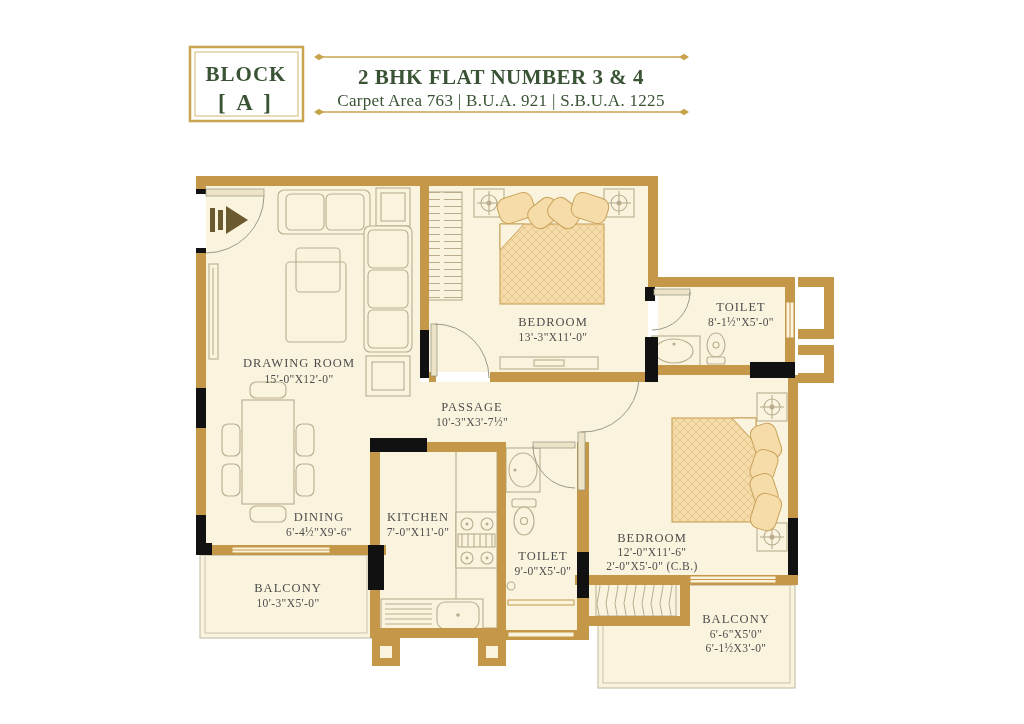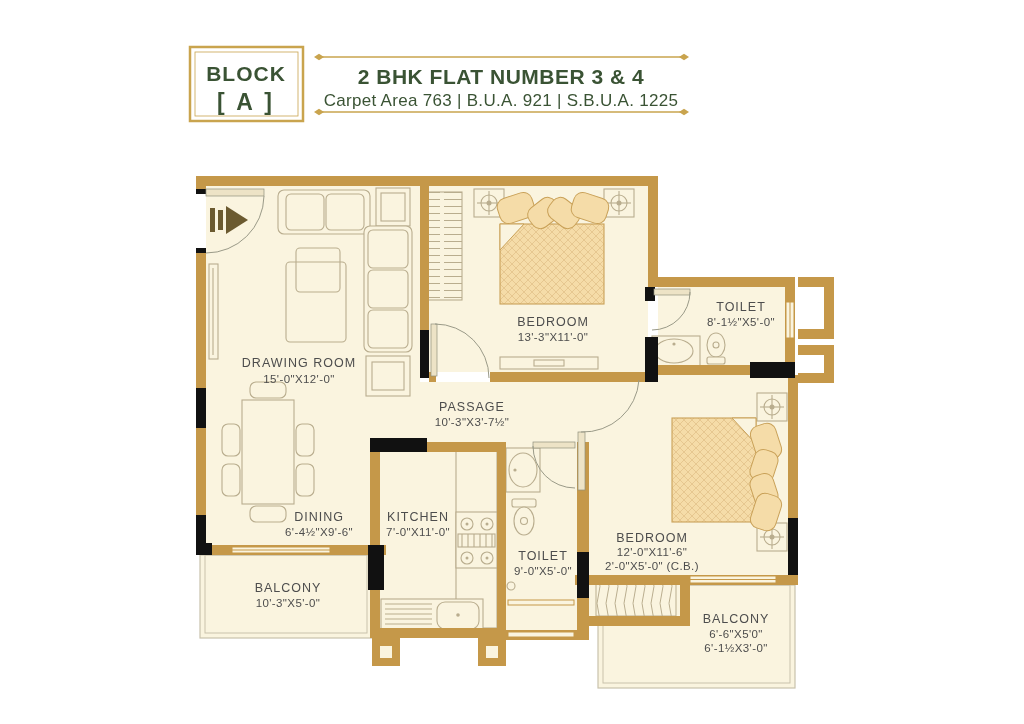--- a/index.html
+++ b/index.html
@@ -1,17 +1,17 @@
 <!DOCTYPE html>
 <html style="--wall: #C59849; --column: #111111; --floor: #FAF4DF; --furniture: #B9AD8E; --bed: #F5DCA8; --bedline: #C9A158; --thin: #C9C2AC; --label: #4D4D4D; --green: #3A5334; --gold: #C9A44E;"><head>
 <meta charset="utf-8">
 <style>
   html,body{margin:0;padding:0;background:#ffffff;}
   .page{width:1024px;height:724px;background:#fff;position:relative;overflow:hidden;
-        font-family:Liberation Sans, sans-serif;}
+        font-family:Liberation Serif, serif;}
   svg{display:block;}
   
   .wall{fill:var(--wall,#C59849);}
   .blk{fill:var(--column,#111111);}
   .floor{fill:var(--floor,#FAF4DF);}
   .balc{fill:var(--floor,#FAF4DF);stroke:var(--thin,#C9C2AC);stroke-width:1.2;}
   .furn{fill:none;stroke:var(--furniture,#B9AD8E);stroke-width:1.1;}
   .furnf{fill:var(--floor,#FAF4DF);stroke:var(--furniture,#B9AD8E);stroke-width:1.1;}
   .bedfill{fill:url(#xhatch);stroke:var(--bedline,#C9A158);stroke-width:1.1;}
   .pill{fill:var(--bed,#F5DCA8);stroke:var(--bedline,#C9A158);stroke-width:1;}

